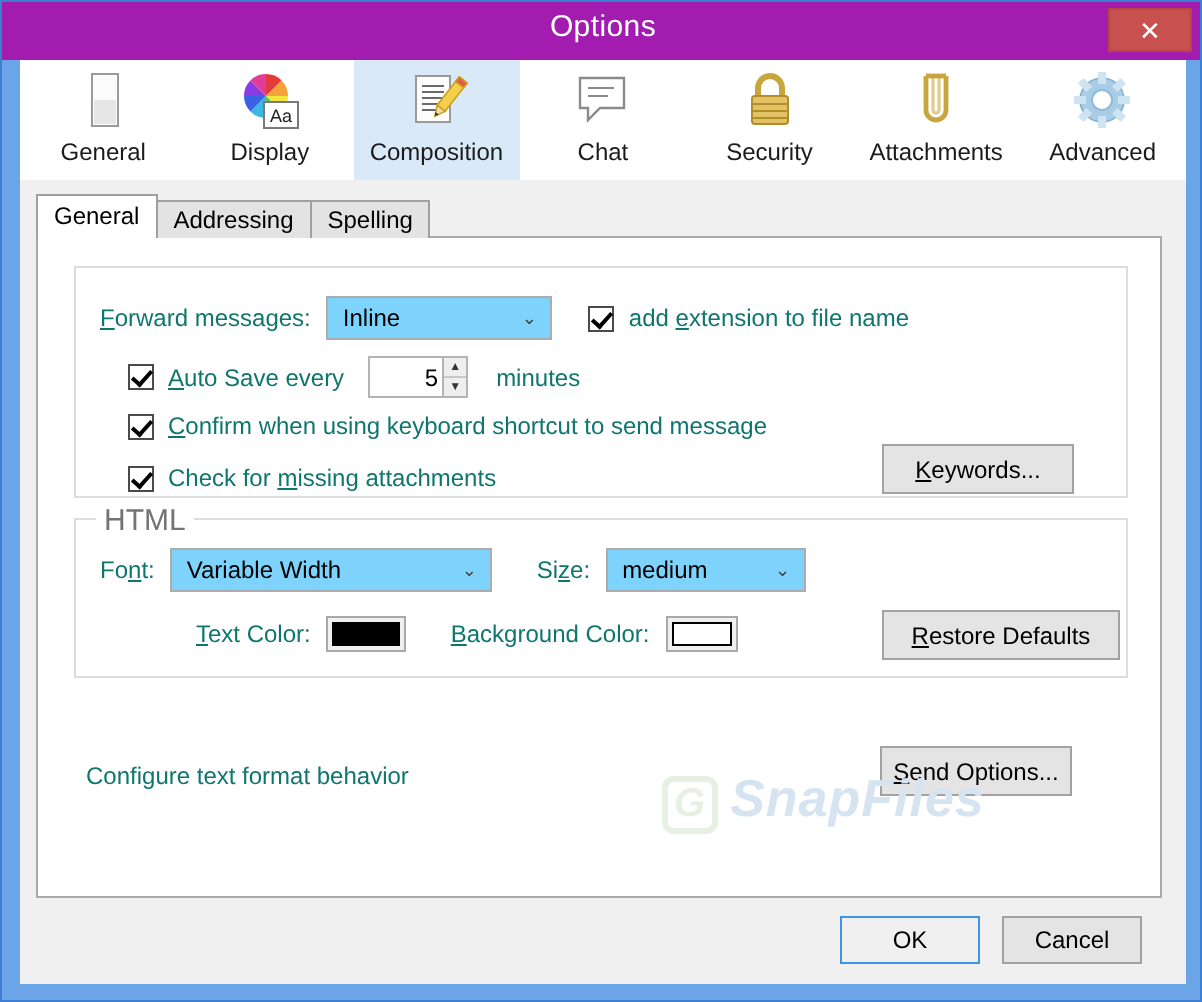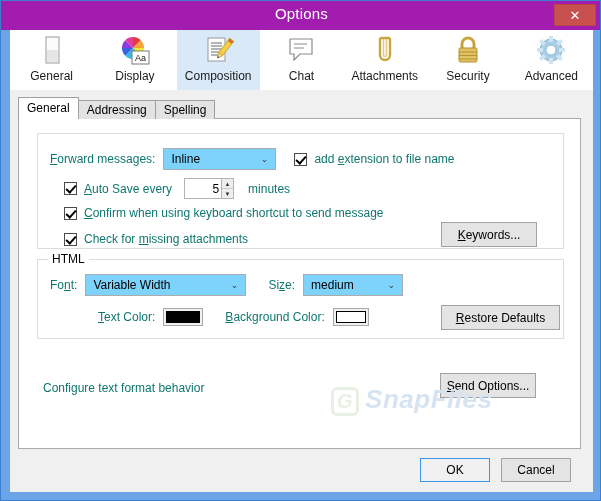--- a/index.html
+++ b/index.html
@@ -165,22 +165,22 @@
     top: 140px;
     width: 527px;
     height: 80px;
   }
   .grouplabel {
     position: absolute;
     left: 10px;
     top: -8px;
     background: #ffffff;
     padding: 0 4px;
-    font-size: 12px;
-    color: #000000;
+    font-size: 15px;
+    color: #737373;
   }
 
   
   .row { position: absolute; display: flex; align-items: center; }
   .lbl { font-size: 12px; color: #0f766e; white-space: nowrap; }
   u { text-decoration: underline; }
 
   .combo {
     background: #7dd3fc;
     border: 1px solid #acacac;
@@ -404,38 +404,38 @@
         <g stroke="#8a8a8a" stroke-width="1">
           <line x1="10" y1="10" x2="23" y2="10"></line>
           <line x1="10" y1="14" x2="20" y2="14"></line>
         </g>
       </svg>
       <div class="tblabel">Chat</div>
     </div>
 
     <div class="tbitem">
       <svg class="tbicon" viewBox="0 0 34 34">
-        <path d="M12,4 V21 a5,5 0 0,0 10,0 V4" fill="none" stroke="#c9a63c" stroke-width="2.4"></path>
-        <path d="M15.5,4 V21 a1.5,1.5 0 0,0 3,0 V4" fill="none" stroke="#e0cb8c" stroke-width="1.6"></path>
-        <path d="M12,4 h10" fill="none" stroke="#c9a63c" stroke-width="2.4"></path>
-      </svg>
-      <div class="tblabel">Attachments</div>
-    </div>
-
-    <div class="tbitem">
-      <svg class="tbicon" viewBox="0 0 34 34">
         <path d="M11,15 V10 a6,6 0 0,1 12,0 V15" fill="none" stroke="#c9a63c" stroke-width="3"></path>
         <rect x="8" y="14" width="18" height="14" rx="1.5" fill="#e3c266" stroke="#b08f2a" stroke-width="1"></rect>
         <g stroke="#b08f2a" stroke-width="0.9">
           <line x1="8" y1="18" x2="26" y2="18"></line>
           <line x1="8" y1="21.5" x2="26" y2="21.5"></line>
           <line x1="8" y1="25" x2="26" y2="25"></line>
         </g>
       </svg>
       <div class="tblabel">Security</div>
+    </div>
+
+    <div class="tbitem">
+      <svg class="tbicon" viewBox="0 0 34 34">
+        <path d="M12,4 V21 a5,5 0 0,0 10,0 V4" fill="none" stroke="#c9a63c" stroke-width="2.4"></path>
+        <path d="M15.5,4 V21 a1.5,1.5 0 0,0 3,0 V4" fill="none" stroke="#e0cb8c" stroke-width="1.6"></path>
+        <path d="M12,4 h10" fill="none" stroke="#c9a63c" stroke-width="2.4"></path>
+      </svg>
+      <div class="tblabel">Attachments</div>
     </div>
 
     <div class="tbitem">
       <svg class="tbicon" viewBox="0 0 34 34">
         <g fill="#a8cde4" stroke="#7fb0d0" stroke-width="0.8">
           <circle cx="17" cy="16" r="11"></circle>
         </g>
         <g fill="#cfe4f2">
           <rect x="15" y="2" width="4" height="6"></rect>
           <rect x="15" y="24" width="4" height="6"></rect>

